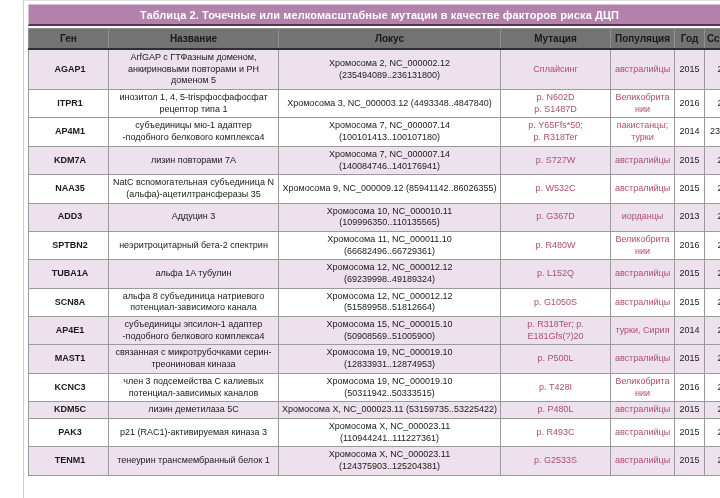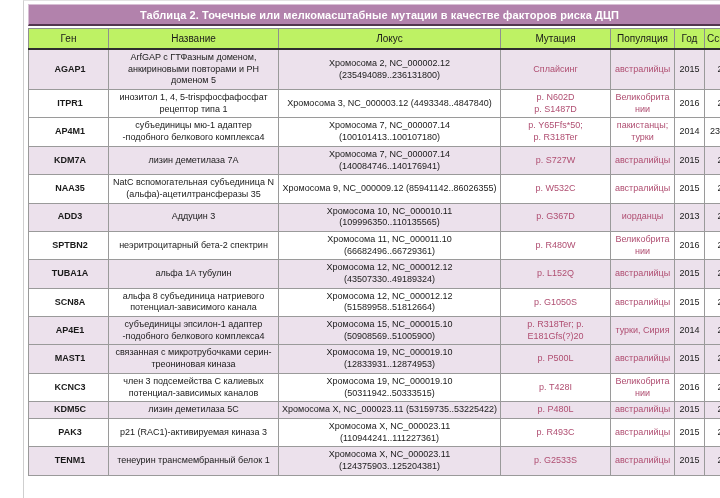--- a/index.html
+++ b/index.html
@@ -38,24 +38,24 @@
     border: 1px solid #7e7e7e;
   }
   col.c-gene       { width: 80px; }
   col.c-name       { width: 170px; }
   col.c-locus      { width: 222px; }
   col.c-mutation   { width: 110px; }
   col.c-population { width: 64px; }
   col.c-year       { width: 30px; }
   col.c-refs       { width: 36px; }
   th {
-    background: #bef264;
+    background: #737373;
     color: #1a1a1a;
     font-size: 10px;
-    font-weight: normal;
+    font-weight: bold;
     text-align: center;
     border: 1px solid #8f8f8f;
     border-bottom: 2px solid #2e2e2e;
     padding: 4px 2px;
   }
   td {
     font-size: 9px;
     color: #1a1a1a;
     border: 1px solid #9a9a9a;
     padding: 2px 3px;
@@ -127,21 +127,21 @@
           <td>Хромосома 7, NC_000007.14 (100101413..100107180)</td>
           <td class="accent">p. Y65Ffs*50;
 p. R318Ter</td>
           <td class="accent">пакистанцы;
 турки</td>
           <td>2014</td>
           <td>23, 21</td>
         </tr>
         <tr class="stripe">
           <td class="gene">KDM7A</td>
-          <td>лизин деметилаза 7A</td>
+          <td>лизин повторами 7A</td>
           <td>Хромосома 7, NC_000007.14 (140084746..140176941)</td>
           <td class="accent">p. S727W</td>
           <td class="accent">австралийцы</td>
           <td>2015</td>
           <td>24</td>
         </tr>
         <tr class="plain">
           <td class="gene">NAA35</td>
           <td>NatC вспомогательная субъединица N (альфа)-ацетилтрансферазы 35</td>
           <td>Хромосома 9, NC_000009.12 (85941142..86026355)</td>
@@ -164,21 +164,21 @@
           <td>неэритроцитарный бета-2 спектрин</td>
           <td>Хромосома 11, NC_000011.10 (66682496..66729361)</td>
           <td class="accent">p. R480W</td>
           <td class="accent">Великобритании</td>
           <td>2016</td>
           <td>25</td>
         </tr>
         <tr class="stripe">
           <td class="gene">TUBA1A</td>
           <td>альфа 1A тубулин</td>
-          <td>Хромосома 12, NC_000012.12 (43507330..49189324)</td>
+          <td>Хромосома 12, NC_000012.12 (69239998..49189324)</td>
           <td class="accent">p. L152Q</td>
           <td class="accent">австралийцы</td>
           <td>2015</td>
           <td>24</td>
         </tr>
         <tr class="plain">
           <td class="gene">SCN8A</td>
           <td>альфа 8 субъединица натриевого потенциал-зависимого канала</td>
           <td>Хромосома 12, NC_000012.12 (51589958..51812664)</td>
           <td class="accent">p. G1050S</td>

